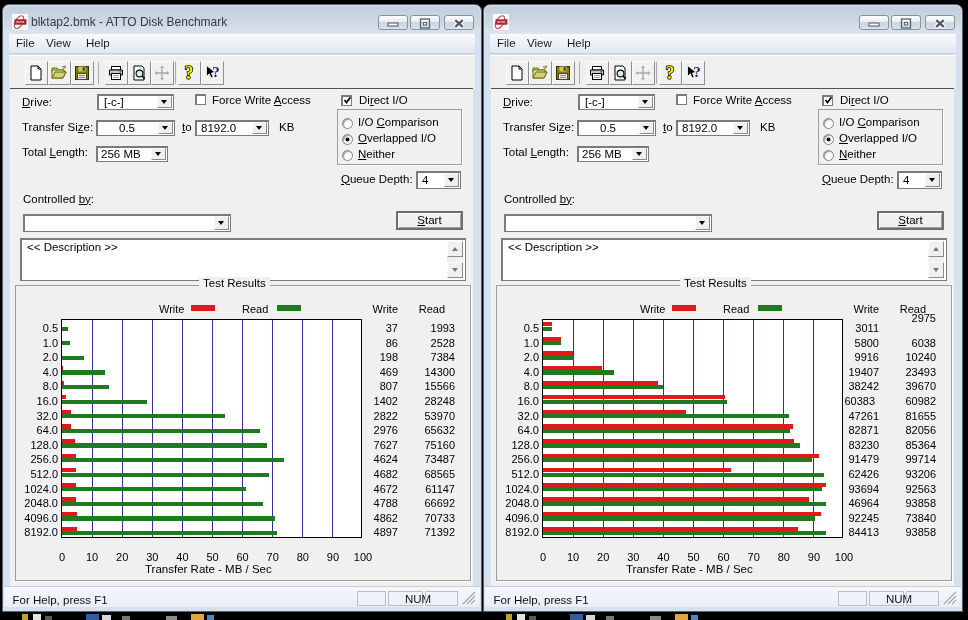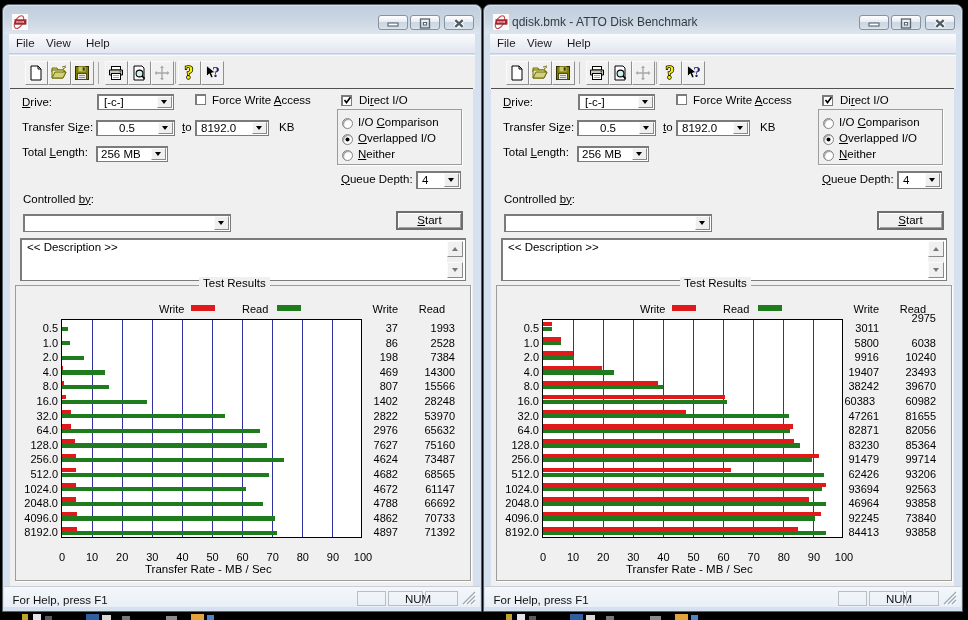--- a/index.html
+++ b/index.html
@@ -47,20 +47,21 @@
 <rect x="0" y="0" width="16" height="16" fill="#FCFAFA"></rect>
 <ellipse cx="7.0" cy="8.1" rx="3.7" ry="7.0" fill="none" stroke="#C24A52" stroke-width="1.15" transform="rotate(30 7.0 8.1)"></ellipse>
 <rect x="2.9" y="5.7" width="11.2" height="4.6" fill="#A8262E" stroke="#7E1E24" stroke-width="0.5"></rect>
 <g fill="#E3AEB1">
         <rect x="4.3" y="7" width="1.5" height="1.9"></rect>
         <rect x="6.4" y="7" width="1.3" height="1.9"></rect>
         <rect x="8.3" y="7" width="1.3" height="1.9"></rect>
         <rect x="10.2" y="7" width="1.7" height="1.9"></rect>
       </g>
 </svg>
+<div class="ttl">blktap2.bmk - ATTO Disk Benchmark</div>
 <div class="cb" style="left:375px"><svg width="28" height="13" viewBox="0 0 28 13">
         <rect x="9" y="6" width="10" height="3" fill="#FDFDFD" stroke="#57636E" stroke-width="1.1"></rect>
       </svg></div>
 <div class="cb" style="left:407px"><svg width="28" height="13" viewBox="0 0 28 13">
         <rect x="9.5" y="2" width="9" height="9" fill="none" stroke="#57636E" stroke-width="1.3"></rect>
         <rect x="12.5" y="5.5" width="3" height="2.5" fill="#FDFDFD" stroke="#57636E" stroke-width="1"></rect>
       </svg></div>
 <div class="cb" style="left:441px"><svg width="28" height="13" viewBox="0 0 28 13">
         <path d="M10 2.8l8 7.4M18 2.8l-8 7.4" stroke="#FDFDFD" stroke-width="4.6"></path>
         <path d="M10.3 3.1l7.4 6.8M17.7 3.1l-7.4 6.8" stroke="#4E5A64" stroke-width="2.3"></path>
@@ -328,21 +329,20 @@
 <rect x="0" y="0" width="16" height="16" fill="#FCFAFA"></rect>
 <ellipse cx="7.0" cy="8.1" rx="3.7" ry="7.0" fill="none" stroke="#C24A52" stroke-width="1.15" transform="rotate(30 7.0 8.1)"></ellipse>
 <rect x="2.9" y="5.7" width="11.2" height="4.6" fill="#A8262E" stroke="#7E1E24" stroke-width="0.5"></rect>
 <g fill="#E3AEB1">
         <rect x="4.3" y="7" width="1.5" height="1.9"></rect>
         <rect x="6.4" y="7" width="1.3" height="1.9"></rect>
         <rect x="8.3" y="7" width="1.3" height="1.9"></rect>
         <rect x="10.2" y="7" width="1.7" height="1.9"></rect>
       </g>
 </svg>
-<div class="ttl">qdisk.bmk - ATTO Disk Benchmark</div>
 <div class="cb" style="left:375px"><svg width="28" height="13" viewBox="0 0 28 13">
         <rect x="9" y="6" width="10" height="3" fill="#FDFDFD" stroke="#57636E" stroke-width="1.1"></rect>
       </svg></div>
 <div class="cb" style="left:407px"><svg width="28" height="13" viewBox="0 0 28 13">
         <rect x="9.5" y="2" width="9" height="9" fill="none" stroke="#57636E" stroke-width="1.3"></rect>
         <rect x="12.5" y="5.5" width="3" height="2.5" fill="#FDFDFD" stroke="#57636E" stroke-width="1"></rect>
       </svg></div>
 <div class="cb" style="left:441px"><svg width="28" height="13" viewBox="0 0 28 13">
         <path d="M10 2.8l8 7.4M18 2.8l-8 7.4" stroke="#FDFDFD" stroke-width="4.6"></path>
         <path d="M10.3 3.1l7.4 6.8M17.7 3.1l-7.4 6.8" stroke="#4E5A64" stroke-width="2.3"></path>

